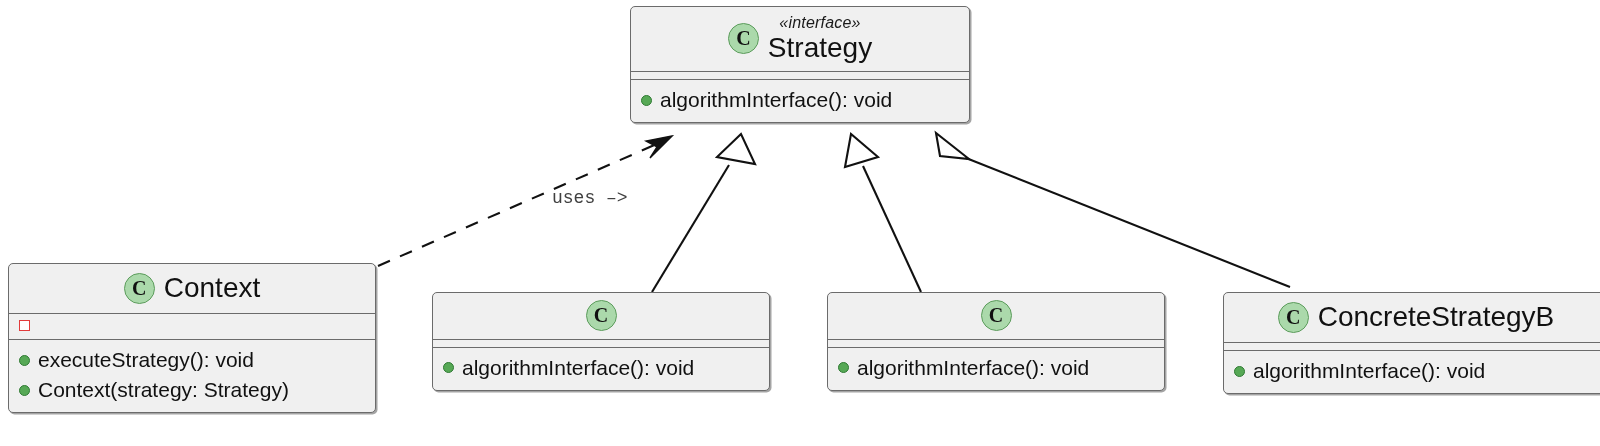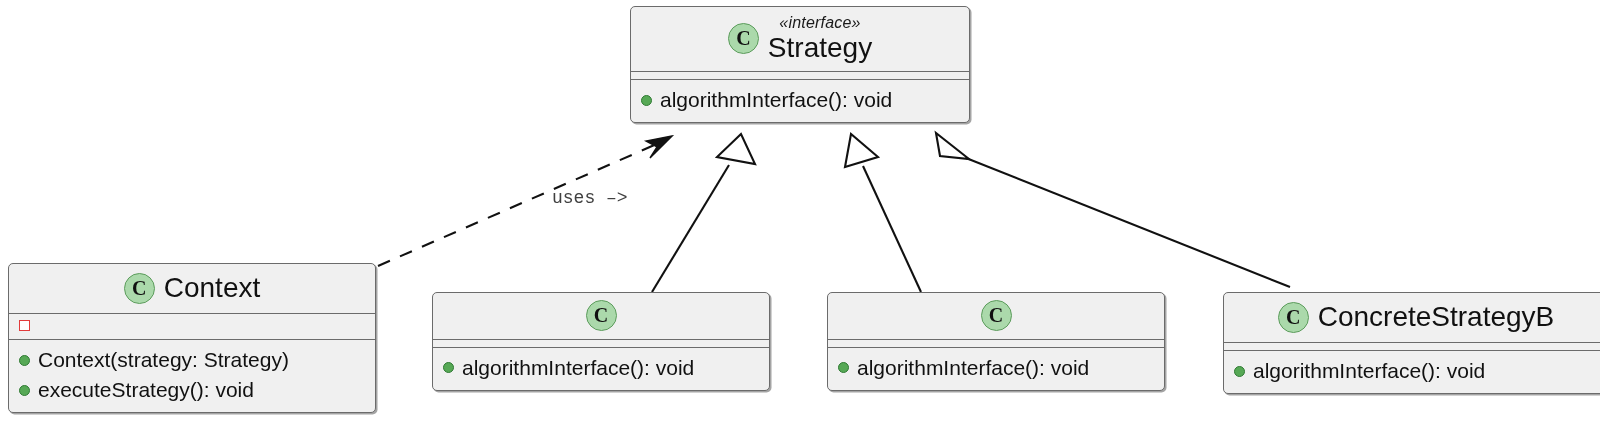--- a/index.html
+++ b/index.html
@@ -190,26 +190,26 @@
     <div class="divider"></div>
     <div class="compartment-members">
       <div class="member">
         <span class="vis vis-private"></span>
       </div>
     </div>
     <div class="divider"></div>
     <div class="compartment-members">
       <div class="member">
         <span class="vis vis-public"></span>
+        <span>executeStrategy(): void</span>
+      </div>
+      <div class="member">
+        <span class="vis vis-public"></span>
         <span>Context(strategy: Strategy)</span>
       </div>
-      <div class="member">
-        <span class="vis vis-public"></span>
-        <span>executeStrategy(): void</span>
-      </div>
     </div>
   </div>
 
   <div class="uml-class" style="left:432px; top:292px; width:338px;">
     <div class="compartment-name">
       <span class="cbadge">C</span>
     </div>
     <div class="divider"></div>
     <div class="compartment-empty"></div>
     <div class="divider"></div>

